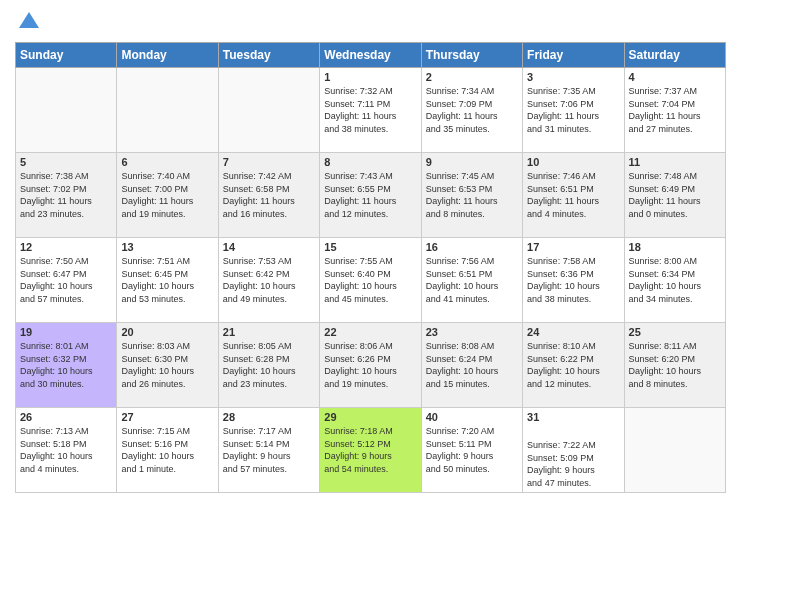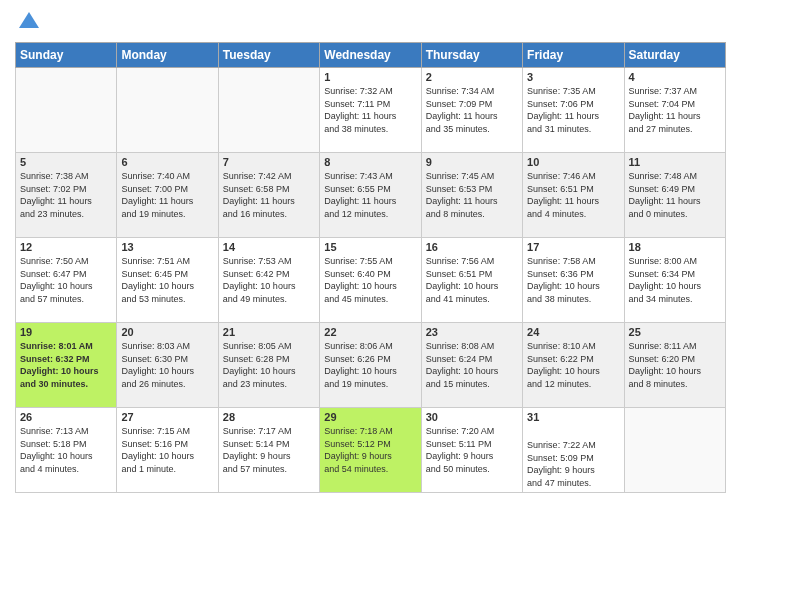--- a/index.html
+++ b/index.html
@@ -265,23 +265,23 @@
           </td>
           <td style="background: rgb(255, 255, 255);">
             <span class="day-number">18</span>
             <div class="day-info" style="white-space: pre-line;">Sunrise: 8:00 AM
 Sunset: 6:34 PM
 Daylight: 10 hours
 and 34 minutes.</div>
           </td>
         </tr>
         <tr>
-          <td style="background: #bef264;">
+          <td style="background: #c4b5fd;">
             <span class="day-number">19</span>
-            <div class="day-info" style="white-space: pre-line; font-weight: bold;">Sunrise: 8:01 AM
+            <div class="day-info" style="white-space: pre-line;">Sunrise: 8:01 AM
 Sunset: 6:32 PM
 Daylight: 10 hours
 and 30 minutes.</div>
           </td>
           <td style="background: rgb(240, 240, 240);">
             <span class="day-number">20</span>
             <div class="day-info" style="white-space: pre-line;">Sunrise: 8:03 AM
 Sunset: 6:30 PM
 Daylight: 10 hours
 and 26 minutes.</div>
@@ -345,21 +345,21 @@
 and 57 minutes.</div>
           </td>
           <td style="background: #bef264;">
             <span class="day-number">29</span>
             <div class="day-info" style="white-space: pre-line;">Sunrise: 7:18 AM
 Sunset: 5:12 PM
 Daylight: 9 hours
 and 54 minutes.</div>
           </td>
           <td style="background: rgb(255, 255, 255);">
-            <span class="day-number">30</span>
+            <span class="day-number">40</span>
             <div class="day-info" style="white-space: pre-line;">Sunrise: 7:20 AM
 Sunset: 5:11 PM
 Daylight: 9 hours
 and 50 minutes.</div>
           </td>
           <td style="background: rgb(255, 255, 255);">
             <span class="day-number">31</span>
             <div class="day-info" style="white-space: pre-line; margin-top: 16px;">Sunrise: 7:22 AM
 Sunset: 5:09 PM
 Daylight: 9 hours

